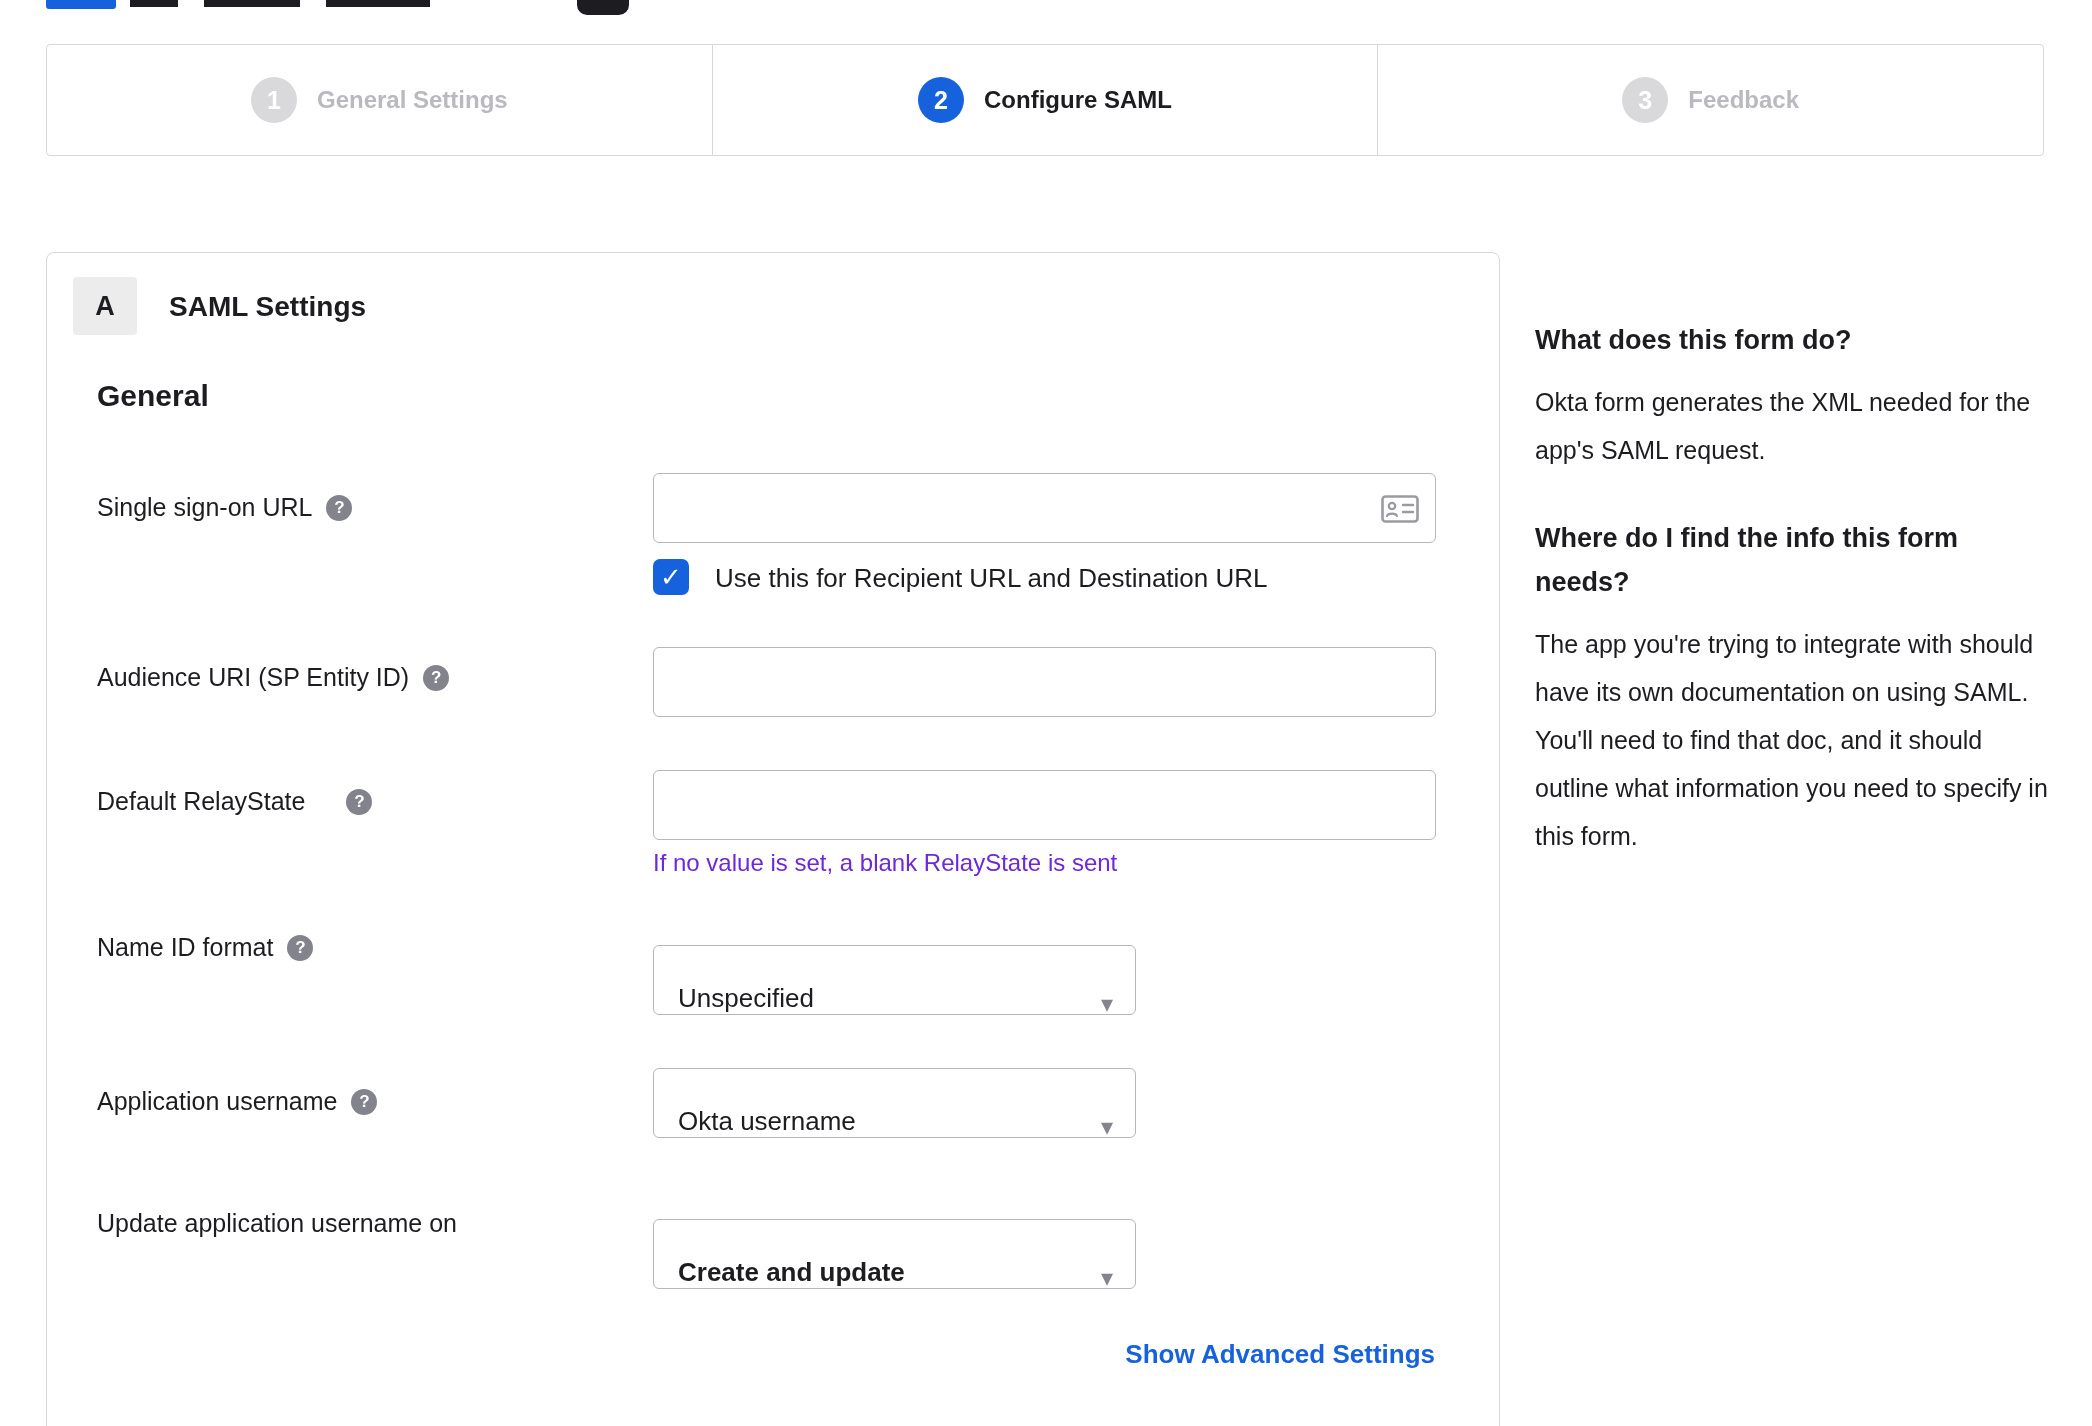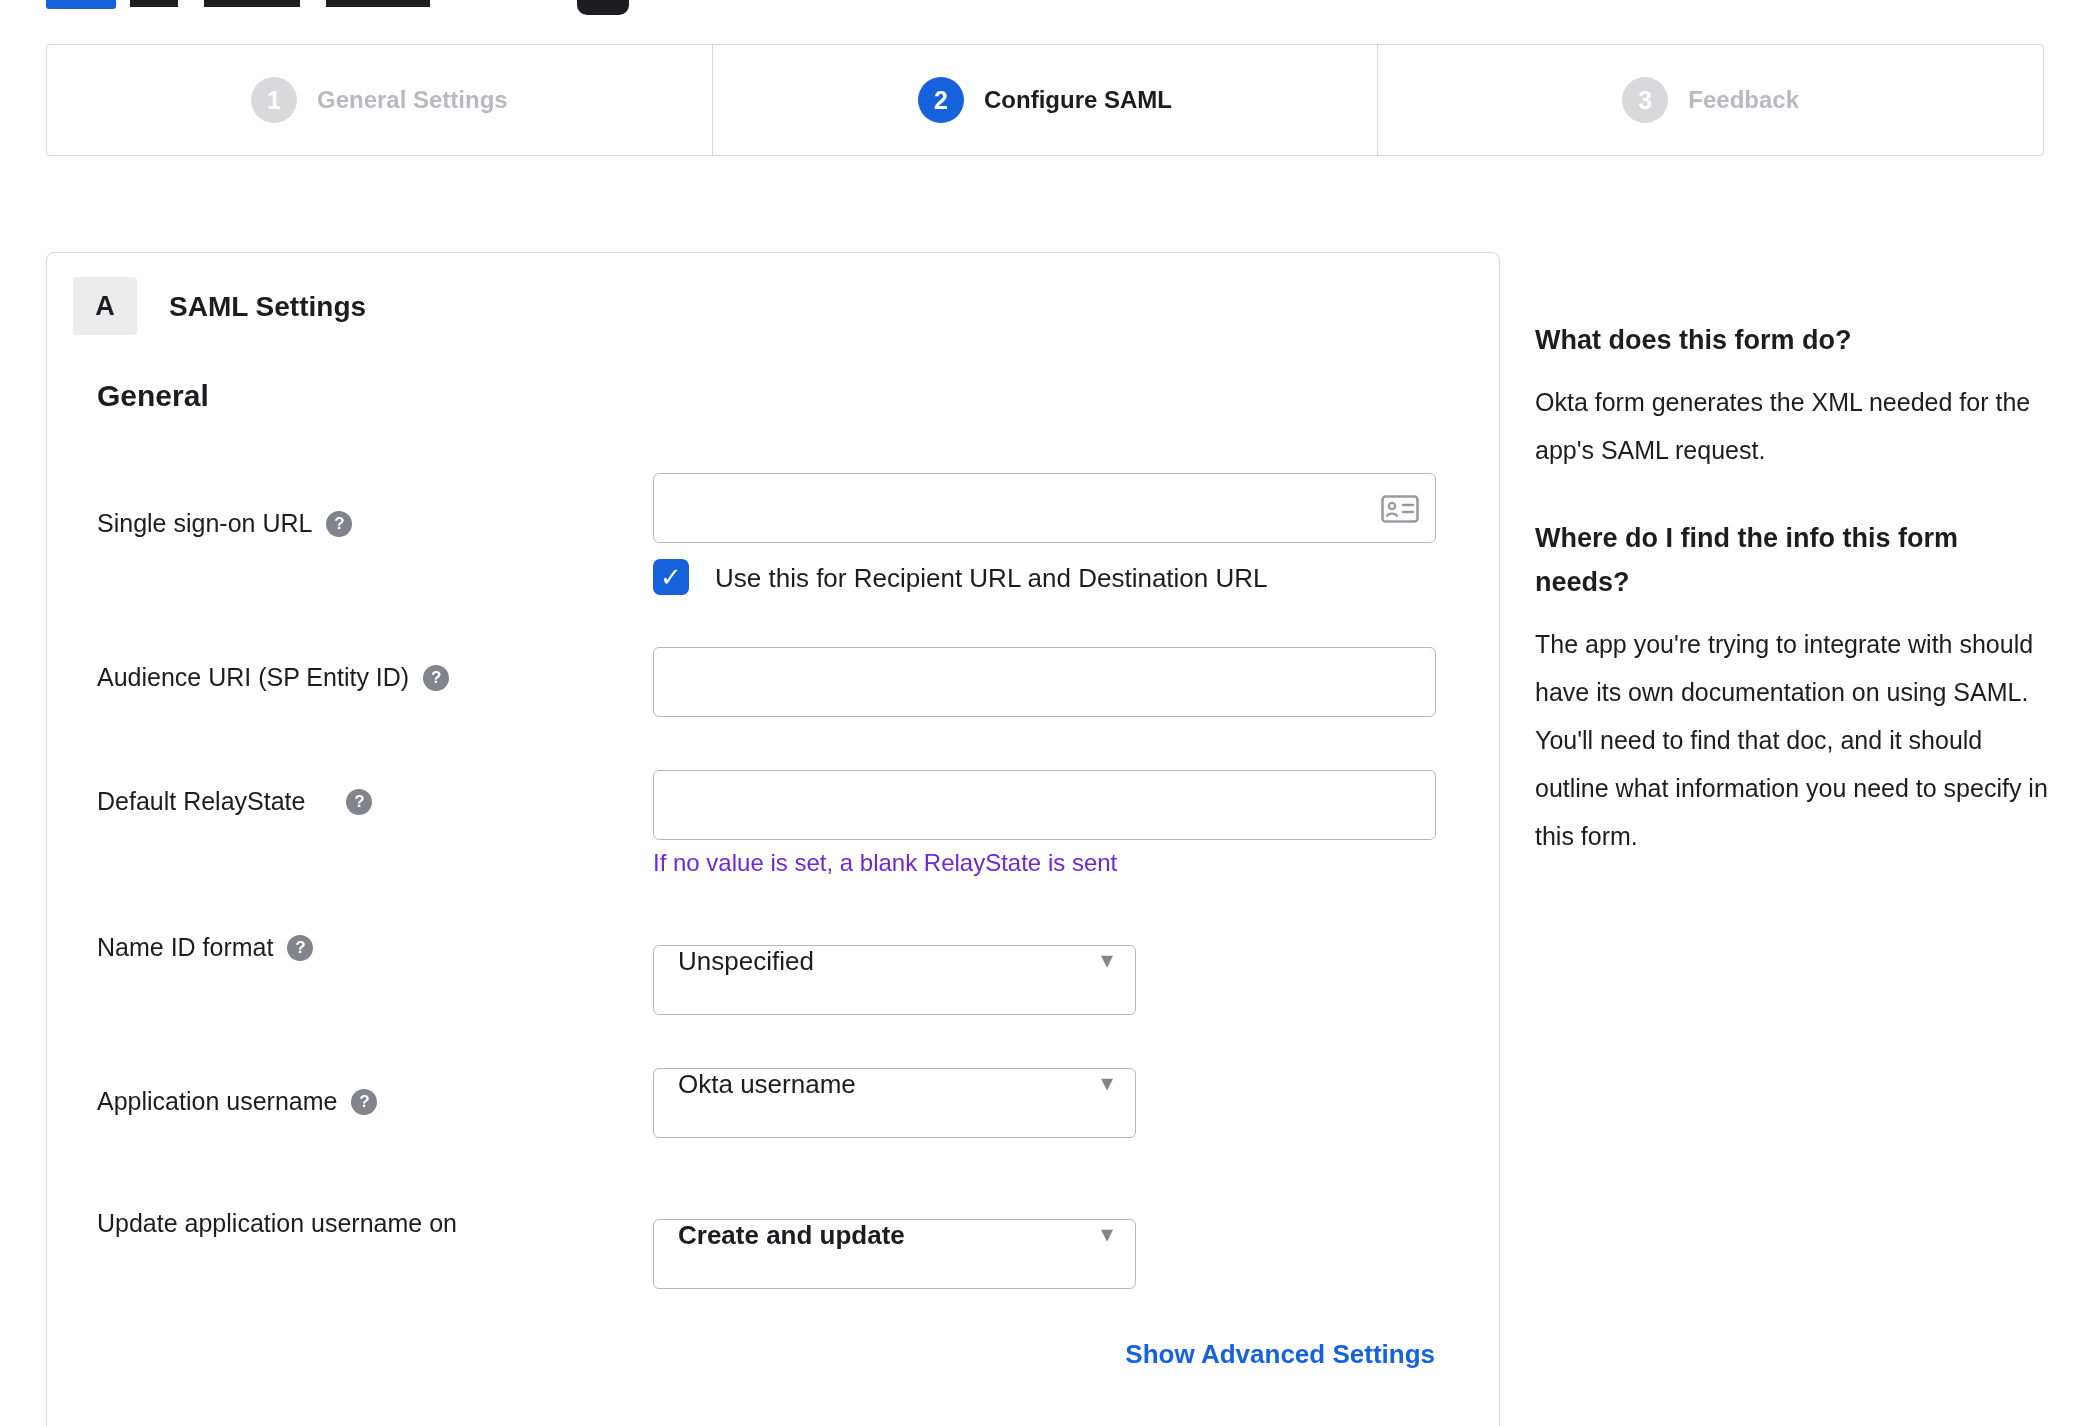--- a/index.html
+++ b/index.html
@@ -80,21 +80,21 @@
     position: absolute; left: 50px; top: 126px;
     font-size: 30px; font-weight: 700; margin: 0;
   }
 
   .field-label {
     position: absolute; left: 50px;
     font-size: 25px; color: #1d1d21;
     display: flex; align-items: center; gap: 14px;
     white-space: nowrap;
   }
-  #lbl-sso     { top: 256px; align-items: center; }
+  #lbl-sso     { top: 240px; align-items: center; }
   #lbl-aud     { top: 410px; }
   #lbl-relay   { top: 534px; gap: 41px; }
   #lbl-nameid  { top: 680px; }
   #lbl-appuser { top: 834px; }
   #lbl-update  { top: 956px; }
 
   .help-icon {
     width: 26px; height: 26px;
     border-radius: 50%;
     background: #83838d;
@@ -144,21 +144,21 @@
     position: absolute; left: 606px; top: 596px;
     font-size: 24px; color: #6d28d9;
   }
 
   .select {
     position: absolute; left: 606px;
     width: 483px; height: 70px;
     border: 1px solid #b6b6bd;
     border-radius: 6px;
     background: #ffffff;
-    display: flex; align-items: flex-start; justify-content: space-between;
+    display: flex; align-items: flex-end; justify-content: space-between;
     padding: 0 22px 0 24px;
     font-size: 26px; color: #1d1d21;
     cursor: pointer;
   }
   #sel-nameid  { top: 692px; }
   #sel-appuser { top: 815px; }
   #sel-update  { top: 966px; font-weight: bold; }
   .caret {
     font-size: 24px;
     color: #84848d;

